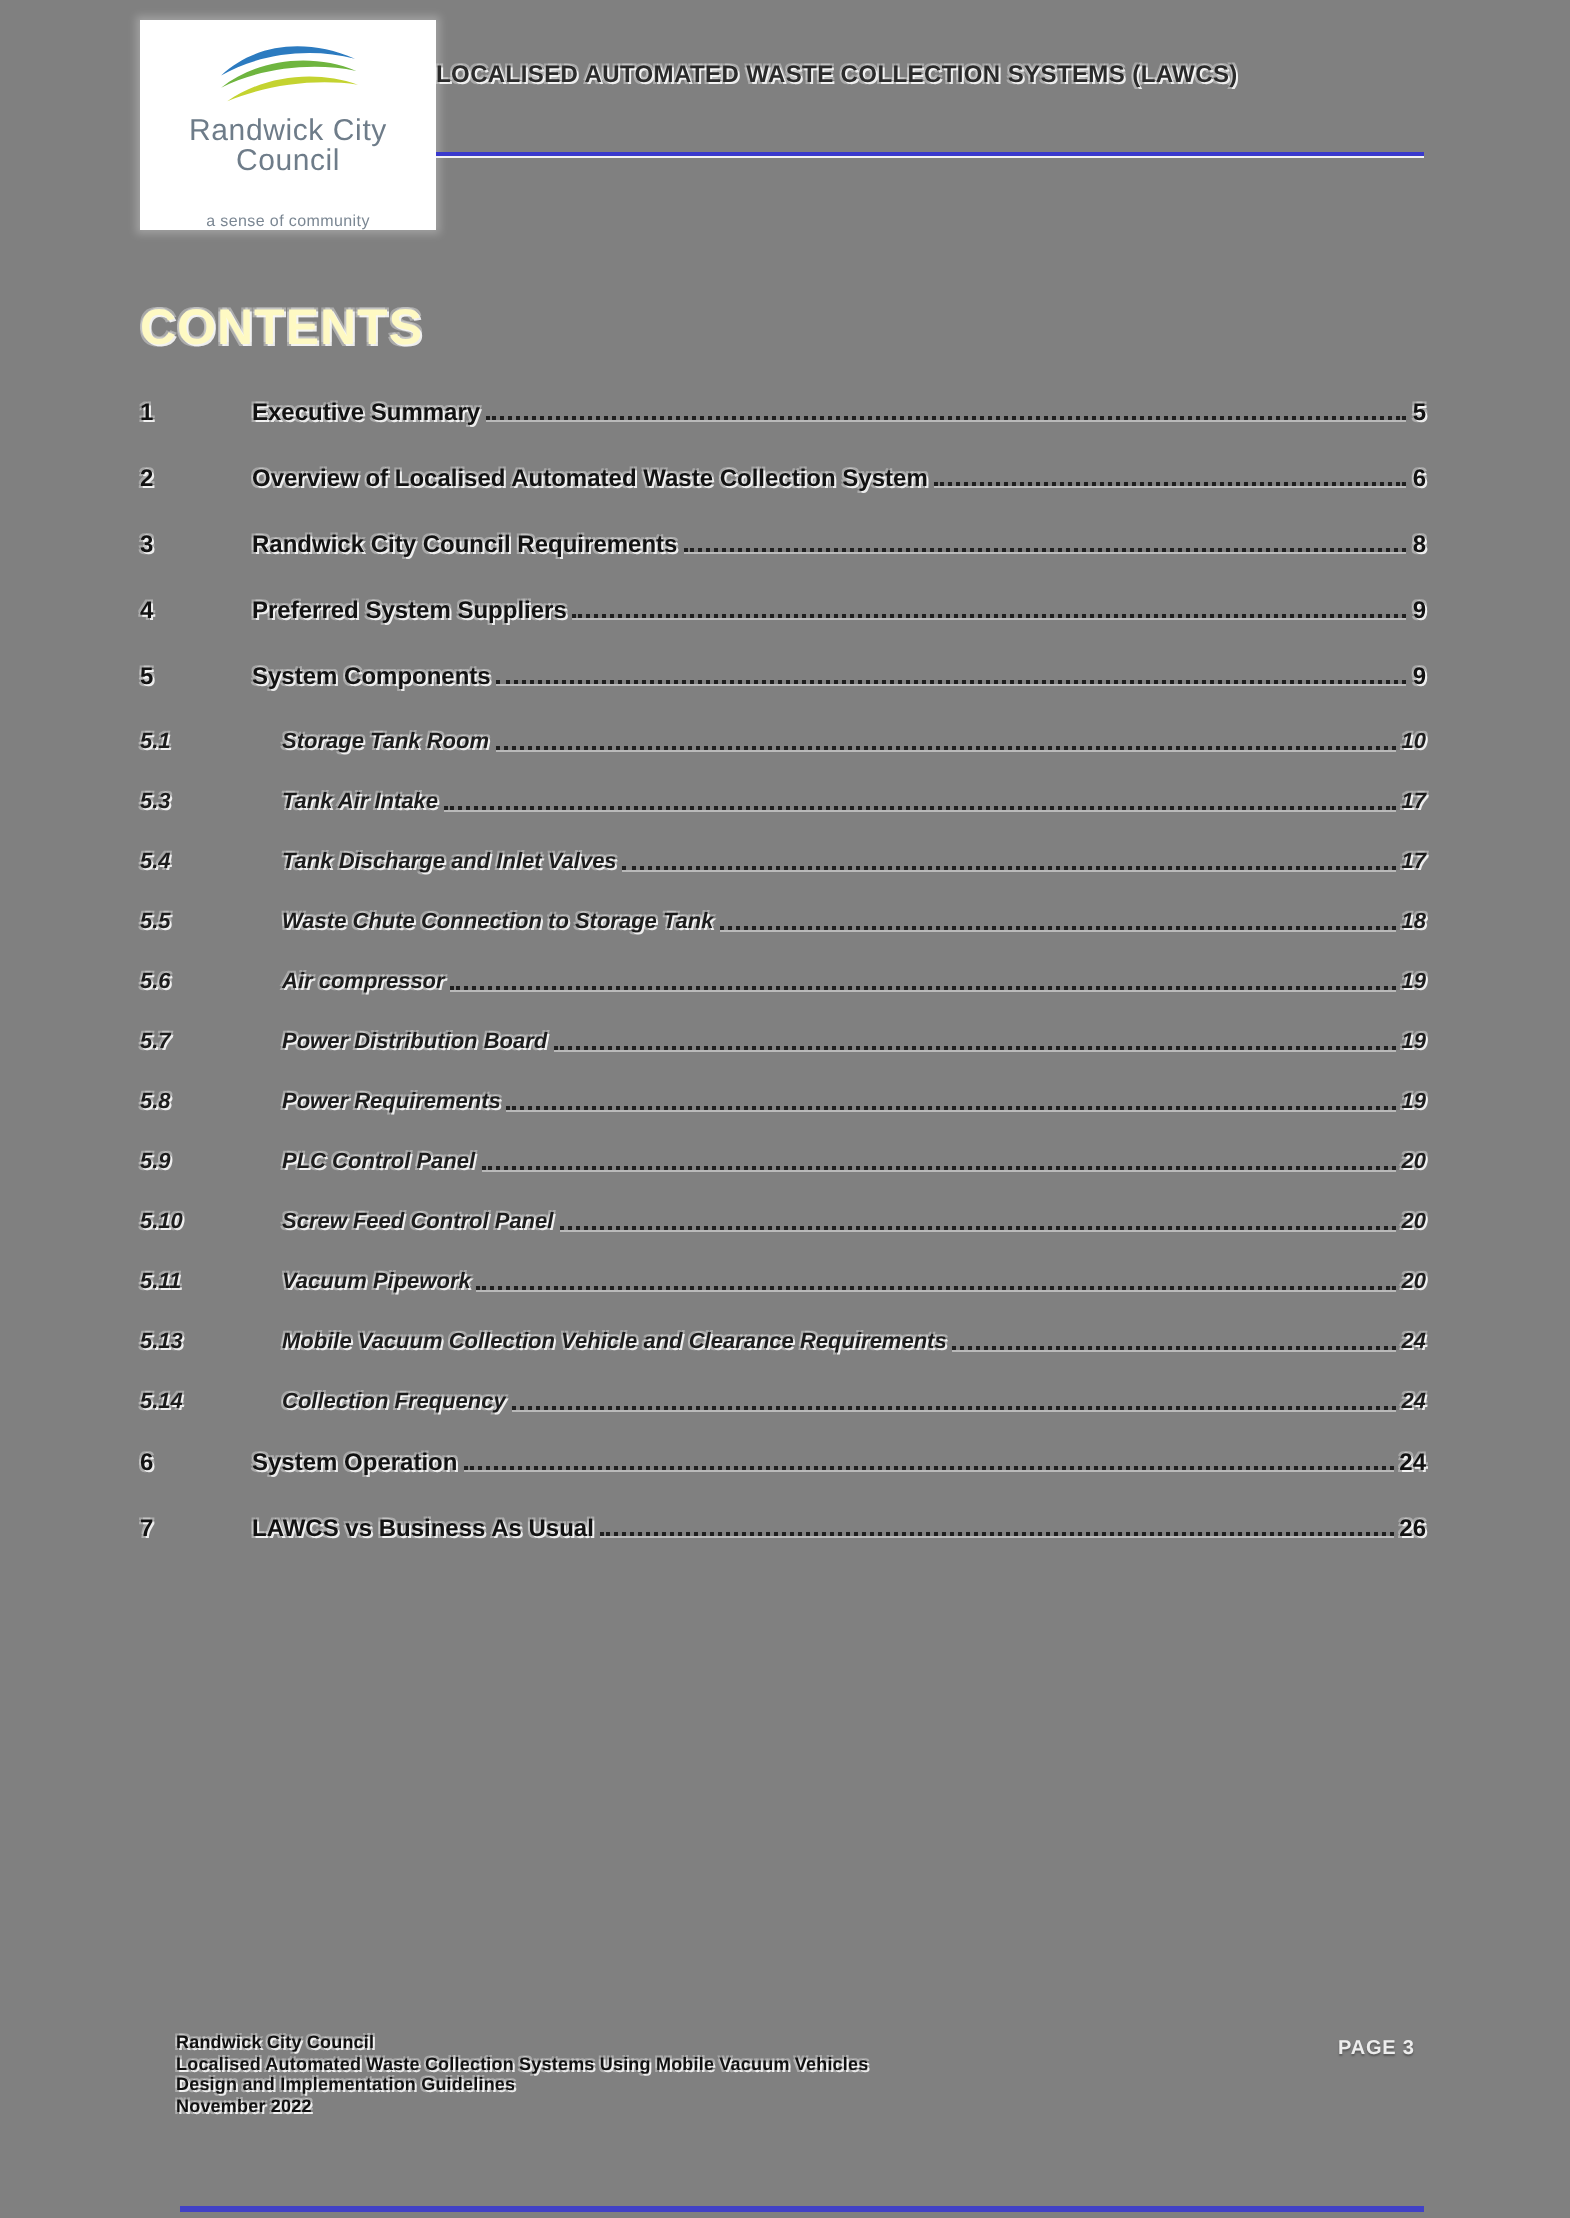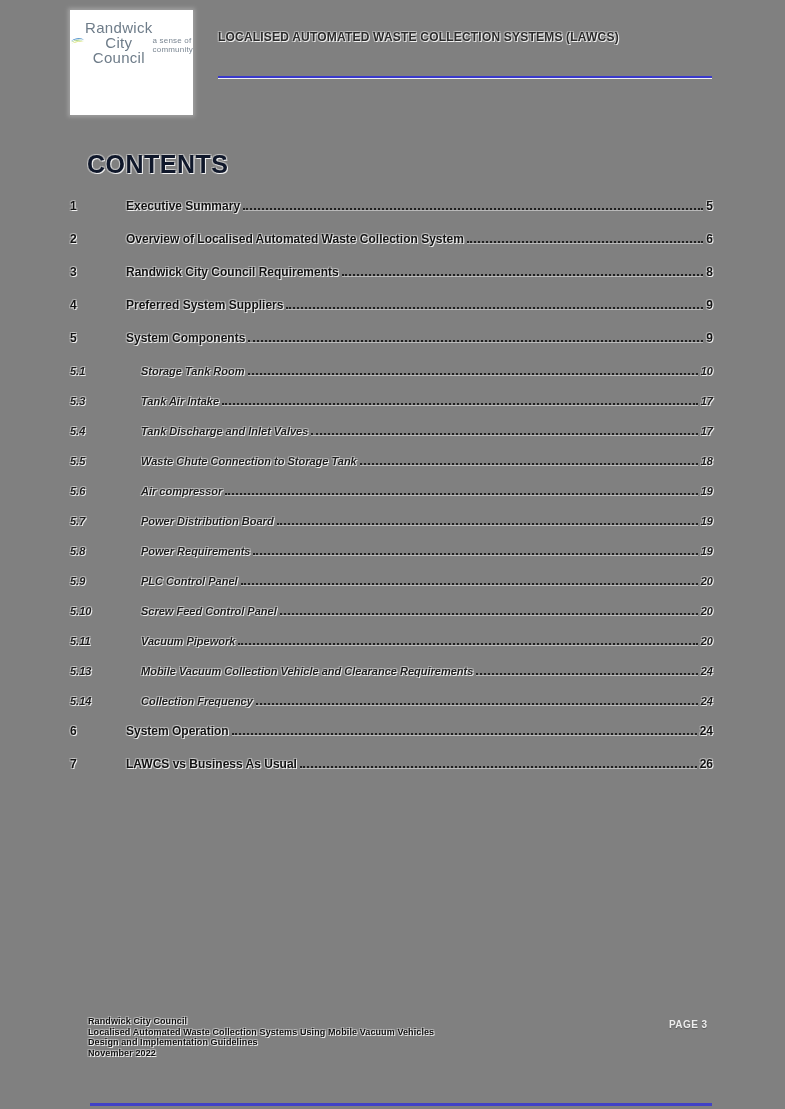--- a/index.html
+++ b/index.html
@@ -14,23 +14,23 @@
     text-shadow:
       1px 1px 0 rgba(255,255,255,0.85),
       -1px 1px 0 rgba(255,255,255,0.35),
       1px -1px 0 rgba(255,255,255,0.35),
       -1px -1px 0 rgba(255,255,255,0.30);
   }
 
   
   .logo-box {
     position: absolute; left: 70px; top: 10px;
-    width: 123px; height: 105px;
+    width: 148px; height: 105px;
     background: #ffffff;
-    display: flex; flex-direction: row; align-items: flex-start;
+    display: flex; flex-direction: column; align-items: center;
     padding-top: 8px;
     box-shadow: 0 0 4px 2px rgba(255,255,255,0.25);
   }
   .logo-waves { width: 96px; height: 46px; }
   .logo-org {
     color: #6e7c89; font-size: 15px; line-height: 15px;
     letter-spacing: 0.3px; text-align: center; margin-top: 2px;
   }
   .logo-tagline {
     color: #7b8793; font-size: 8px; margin-top: 18px; letter-spacing: 0.2px;
@@ -43,23 +43,22 @@
   }
   .header-rule {
     position: absolute; left: 218px; top: 76px; width: 494px; height: 3px;
     background: #3a3acd;
     border-bottom: 1px solid #f2f2f2;
   }
 
   
   .contents-heading {
     position: absolute; left: 70px; top: 150px;
-    font-size: 25px; font-weight: bold; color: #0f172a;
+    font-size: 25px; font-weight: bold; color: #fef9c3;
     letter-spacing: 0.5px;
-    margin-left: 17px;
   }
   .toc {
     position: absolute; left: 70px; top: 200px; width: 643px;
   }
   .toc-row {
     display: flex; align-items: baseline;
     font-size: 12px; font-weight: bold; color: #121212;
     line-height: 13px; margin-bottom: 20px;
   }
   .toc-row.sub {

